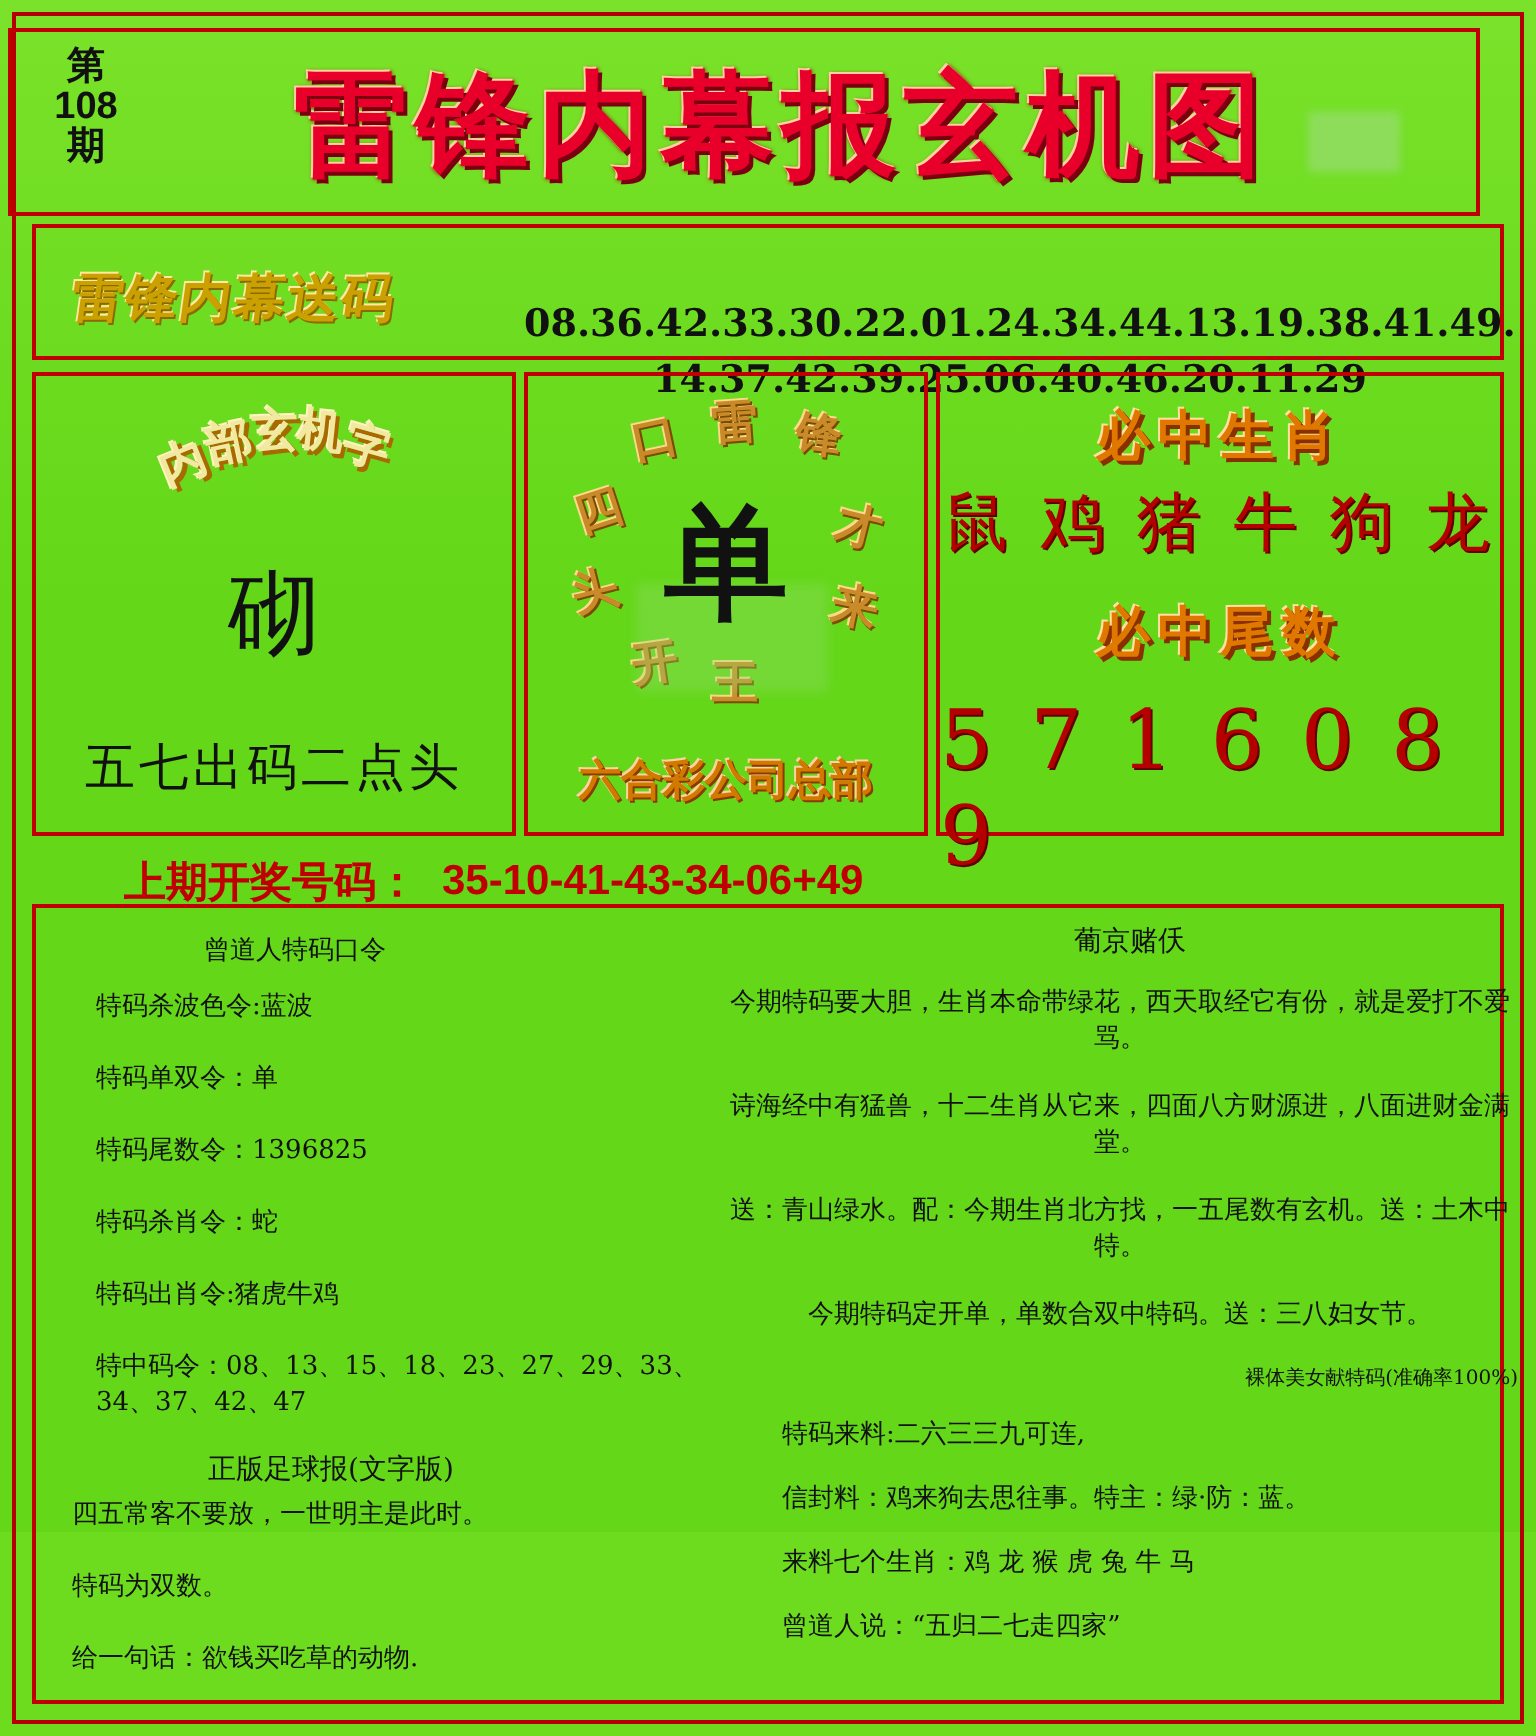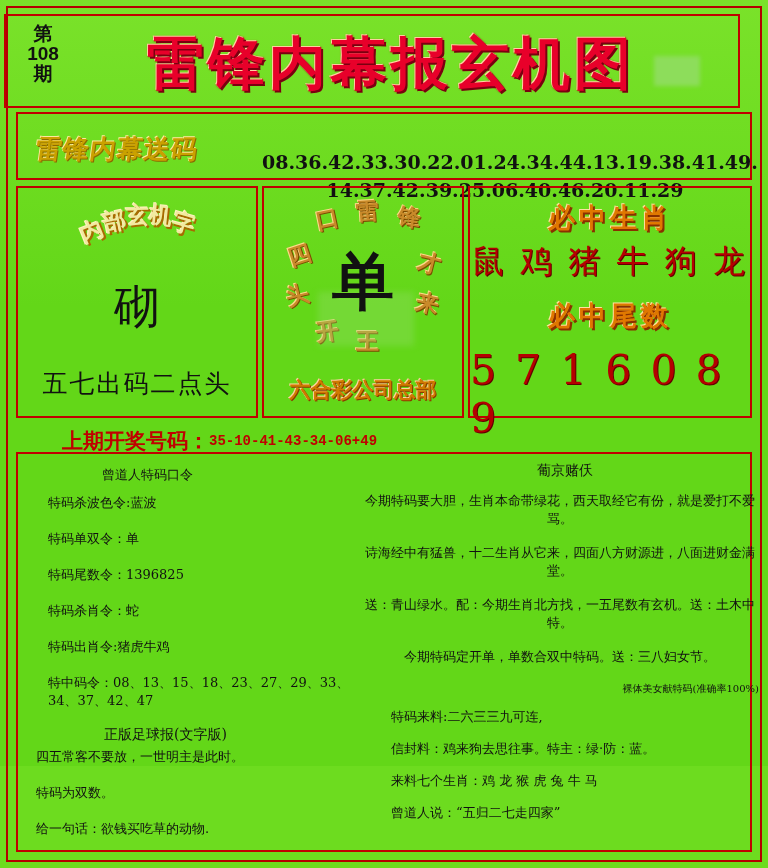--- a/index.html
+++ b/index.html
@@ -276,25 +276,25 @@
     padding-left: 46px;
     box-sizing: border-box;
   }
   .lastdraw .ld-label {
     font-family: "DejaVu Serif", serif;
     font-size: 21px;
     color: #c00000;
     font-weight: bold;
   }
   .lastdraw .ld-value {
-    font-family: Liberation Mono, monospace;
-    font-size: 14px;
+    font-family: Liberation Sans, sans-serif;
+    font-size: 21px;
     color: #c00000;
     font-weight: bold;
-    margin-left: 0;
+    margin-left: 12px;
   }
 
   
   .bottom-box {
     position: absolute;
     left: 16px; top: 452px;
     width: 736px; height: 400px;
     border: 2px solid #c00000;
     box-sizing: border-box;
   }

